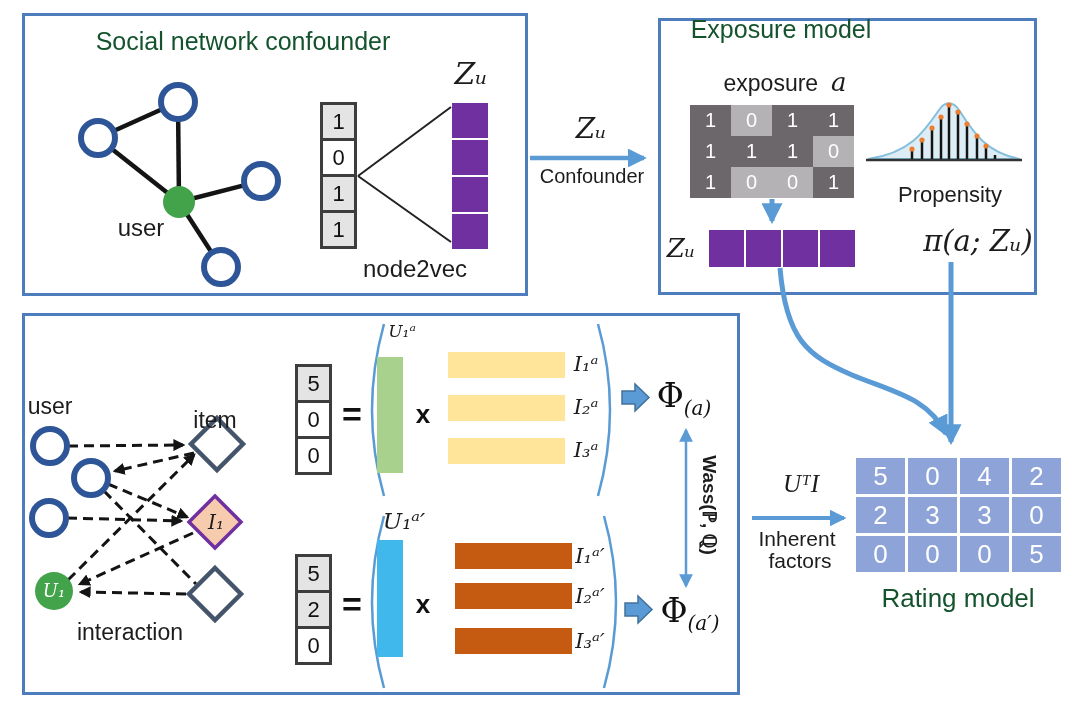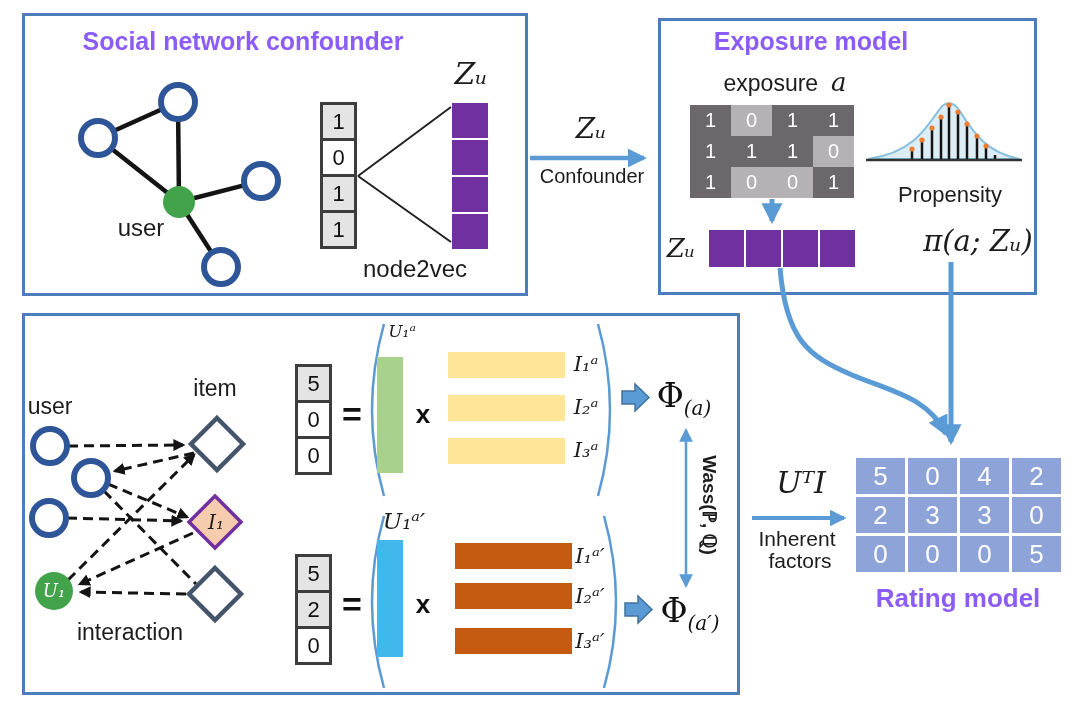--- a/index.html
+++ b/index.html
@@ -2,21 +2,21 @@
 <html><head>
 <meta charset="utf-8">
 <style>
   html,body{margin:0;padding:0;background:#fff;}
   .canvas{position:relative;width:1074px;height:708px;background:#fff;
           font-family:"Liberation Sans",sans-serif;overflow:hidden;}
   .box{position:absolute;border:3px solid #4d7dbd;box-sizing:border-box;z-index:1;}
   svg.overlay{position:absolute;left:0;top:0;z-index:2;}
   .lbl{position:absolute;z-index:3;transform:translate(-50%,-50%);white-space:nowrap;
        color:#1c1c1c;font-size:22px;line-height:1;}
-  .title{color:#8b5cf6;font-weight:bold;font-size:25px;}
+  .title{color:#14532d;font-weight:normal;font-size:25px;}
   .math{font-family:"DejaVu Serif","Liberation Serif",serif;font-style:italic;}
   
   .vvec{position:absolute;z-index:3;border:3px solid #3d3d3d;background:#fff;}
   .vvec .c{width:31px;height:33px;border-top:3px solid #3d3d3d;display:flex;
            align-items:center;justify-content:center;font-size:22px;color:#111;}
   .vvec .c:first-child{border-top:none;}
   .vvec .g{background:#e4e4e4;} .vvec .w{background:#ffffff;}
   
   .pvec{position:absolute;z-index:3;display:grid;gap:2px;}
   .pvec .p{background:#7030a0;}
@@ -167,21 +167,21 @@
       <div class="p"></div>
       <div class="p"></div>
       <div class="p"></div>
   </div>
   <div class="lbl math" style="left:471px;top:74px;font-size:30px;">Zᵤ</div>
   <div class="lbl" style="left:415px;top:269px;font-size:24px;">node2vec</div>
 
   <div class="lbl math" style="left:591px;top:129px;font-size:28px;">Zᵤ</div>
   <div class="lbl" style="left:592px;top:176px;font-size:20px;">Confounder</div>
 
-  <div class="lbl title" style="left:781px;top:41px;margin-left:30px;">Exposure model</div>
+  <div class="lbl title" style="left:781px;top:29px;">Exposure model</div>
   <div class="lbl" style="left:785px;top:82px;font-size:23px;">
     <span>exposure</span>&nbsp;
     <span class="math" style="font-size:26px;">a</span>
   </div>
 
   <div class="exp-matrix">
     <div class="m d">1</div>
     <div class="m l">0</div>
     <div class="m d">1</div>
     <div class="m d">1</div>
@@ -200,21 +200,21 @@
     <div class="p"></div>
       <div class="p"></div>
       <div class="p"></div>
       <div class="p"></div>
   </div>
 
   <div class="lbl" style="left:950px;top:195px;font-size:22px;">Propensity</div>
   <div class="lbl math" style="left:950px;top:241px;font-size:29px;margin-left:28px;">π(a; Zᵤ)</div>
 
   <div class="lbl" style="left:50px;top:406px;font-size:23px;">user</div>
-  <div class="lbl" style="left:215px;top:388px;font-size:23px;">item</div>
+  <div class="lbl" style="left:215px;top:420px;font-size:23px;">item</div>
   <div class="lbl math" style="left:54px;top:591px;font-size:18px;color:#fff;">U₁</div>
   <div class="lbl math" style="left:216px;top:522px;font-size:20px;">I₁</div>
   <div class="lbl" style="left:130px;top:632px;font-size:23px;">interaction</div>
 
   <div class="vvec" style="left:295px;top:364px;">
     <div class="c g">5</div>
     <div class="c w">0</div>
     <div class="c w">0</div>
   </div>
   <div class="lbl op" style="left:352px;top:414px;font-size:34px;">=</div>
@@ -246,21 +246,21 @@
   <div class="bar" style="left:455px;top:543px;width:117px;height:26px;background:#c55a11;"></div>
   <div class="bar" style="left:455px;top:583px;width:117px;height:26px;background:#c55a11;"></div>
   <div class="bar" style="left:455px;top:628px;width:117px;height:26px;background:#c55a11;"></div>
   <div class="lbl math" style="left:590px;top:556px;font-size:21px;">I₁ᵃ′</div>
   <div class="lbl math" style="left:590px;top:596px;font-size:21px;">I₂ᵃ′</div>
   <div class="lbl math" style="left:590px;top:641px;font-size:21px;">I₃ᵃ′</div>
   <div class="phi" style="left:690px;top:613px;">
     <span>Φ</span><sub>(a′)</sub>
   </div>
 
-  <div class="lbl math" style="left:801px;top:483px;font-size:30px;">UᵀI</div>
+  <div class="lbl math" style="left:801px;top:483px;font-size:25px;font-family:Liberation Serif, serif;">UᵀI</div>
   <div class="lbl" style="left:797px;top:538px;font-size:21px;">Inherent</div>
   <div class="lbl" style="left:800px;top:560px;font-size:21px;">factors</div>
 
   <div class="rating-matrix">
     <div class="m">5</div>
     <div class="m">0</div>
     <div class="m">4</div>
     <div class="m">2</div>
     <div class="m">2</div>
     <div class="m">3</div>

